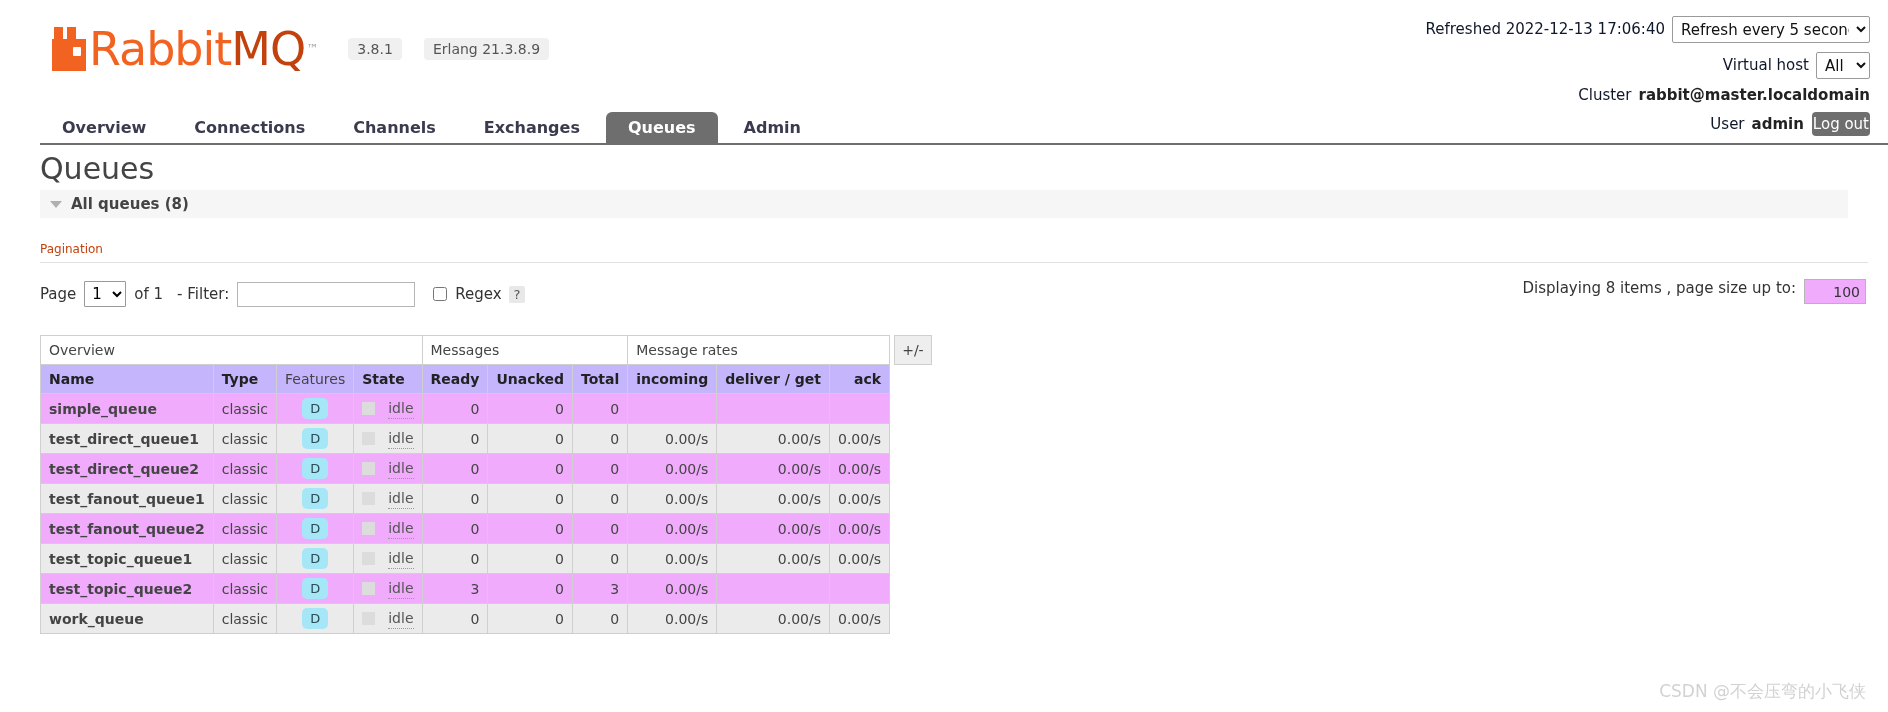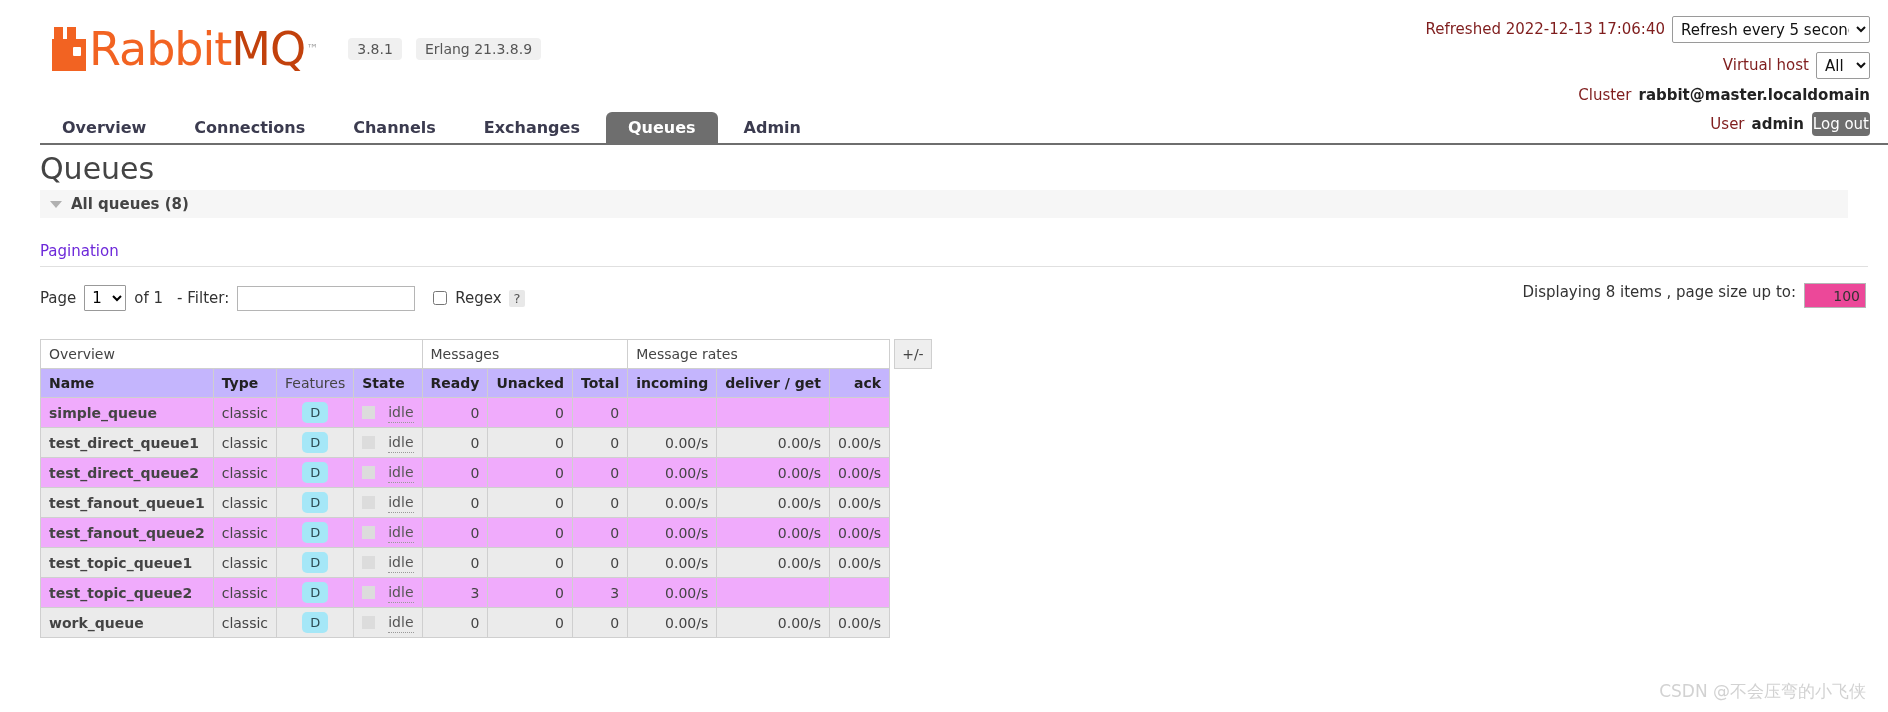--- a/index.html
+++ b/index.html
@@ -85,42 +85,42 @@
     color: #a6a6a6;
     vertical-align: super;
     margin-left: 1px;
   }
   .ver-badge {
     background: #f0f0f0;
     color: #555;
     font-size: 14px;
     padding: 3px 9px;
     border-radius: 4px;
-    margin-left: 14px;
+    margin-left: 22px;
     white-space: nowrap;
   }
   .ver-badge.first { margin-left: 30px; }
 
   #header-right {
     position: absolute;
     right: 18px;
     top: 16px;
     text-align: right;
     font-size: 15px;
     color: #444;
     line-height: 1.0;
   }
   .hr-row {
     display: flex;
     align-items: center;
     justify-content: flex-end;
     margin-bottom: 9px;
     white-space: nowrap;
   }
-  .hr-label { color: #7f1d1d; margin-right: 7px; }
+  .hr-label { color: #0f172a; margin-right: 7px; }
   select.hdr-select {
     font-family: "DejaVu Sans", "Liberation Sans", sans-serif;
     font-size: 15px;
     padding: 3px 4px;
     border: 1px solid #9a9a9a;
     background: #fff;
     color: #111;
     border-radius: 2px;
     height: 27px;
   }
@@ -206,22 +206,22 @@
     width: 0; height: 0;
     border-left: 6px solid transparent;
     border-right: 6px solid transparent;
     border-top: 7px solid #b0b0b0;
     margin-right: 9px;
     display: inline-block;
   }
 
   .pagination-label {
     margin: 24px 0 0 40px;
-    font-size: 15px;
-    color: #6d28d9;
+    font-size: 12px;
+    color: #c2410c;
     border-bottom: 1px solid #e0e0e0;
     padding-bottom: 6px;
     margin-right: 20px;
   }
   #pagination-row {
     margin: 16px 0 0 40px;
     display: flex;
     align-items: center;
     height: 30px;
     position: relative;
@@ -274,21 +274,21 @@
     display: flex;
     font-size: 15px;
     color: #333;
     height: 30px;
   }
   input.pagesize-input {
     width: 62px;
     height: 25px;
     margin-left: 8px;
     border: 1px solid #b5b5b5;
-    background: #ec4899;
+    background: #f0abfc;
     text-align: right;
     font-family: "DejaVu Sans", "Liberation Sans", sans-serif;
     font-size: 14px;
     padding: 2px 5px;
     color: #333;
   }
 
   
   #table-wrap {
     margin: 26px 0 0 40px;

